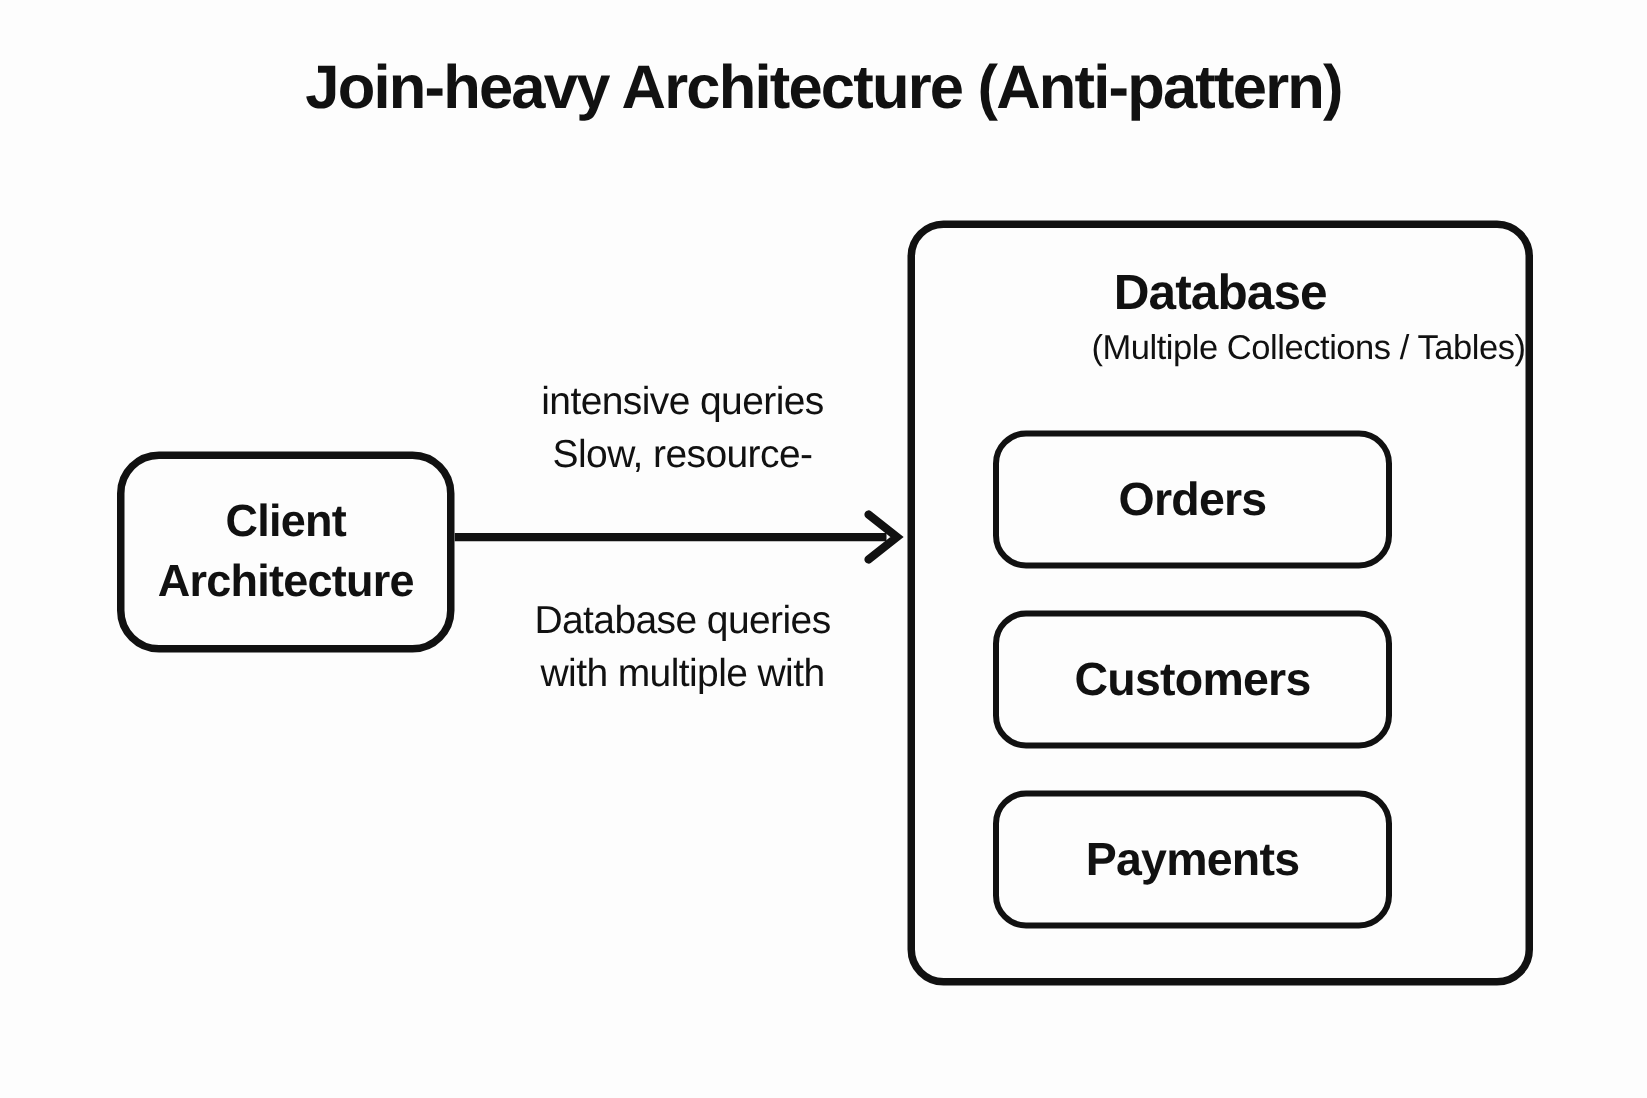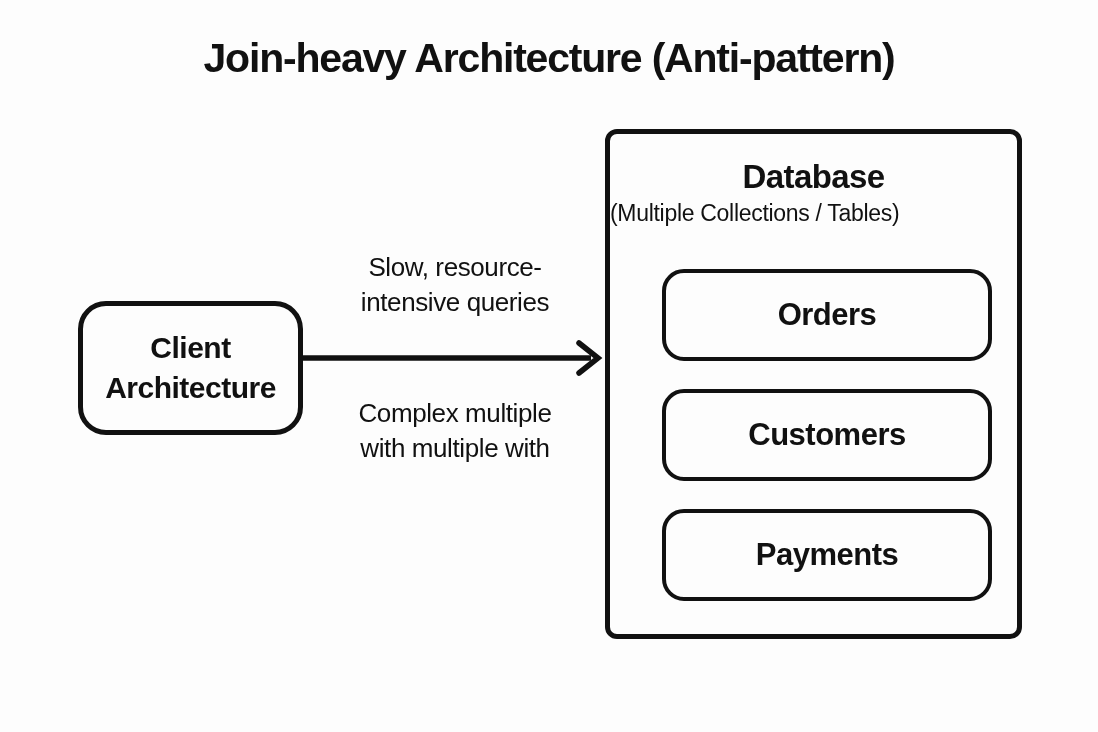--- a/index.html
+++ b/index.html
@@ -61,45 +61,45 @@
     text-align: center;
     font-size: 26px;
     font-weight: 400;
     letter-spacing: -0.4px;
     line-height: 35px;
   }
   .arrow-label.top { top: 250px; }
   .arrow-label.bottom { top: 396px; }
   .database-box {
     position: absolute;
-    left: 605px; top: 129px;
+    left: 605px; top: 147px;
     width: 417px; height: 510px;
     border: 5px solid var(--ink);
-    border-radius: 12px;
+    border-radius: 24px;
     background: var(--bg);
   }
   .database-title {
     margin-top: 22px;
     text-align: center;
     font-size: 33px;
     font-weight: 700;
     letter-spacing: -0.6px;
     line-height: 42px;
   }
   .database-subtitle {
-    text-align: left;
+    text-align: right;
     font-size: 23px;
     font-weight: 400;
     letter-spacing: -0.3px;
     line-height: 30px;
   }
   .table-box {
     position: absolute;
     left: 52px;
-    width: 330px; height: 92px;
+    width: 266px; height: 92px;
     border: 4px solid var(--ink);
     border-radius: 22px;
     background: var(--bg);
     display: flex;
     align-items: center;
     justify-content: center;
   }
   .table-box .table-label {
     font-size: 31px;
     font-weight: 700;
@@ -117,33 +117,33 @@
   <div class="diagram-title">Join-heavy Architecture (Anti-pattern)</div>
 
   <div class="node client-box">
     <div class="node-label">
       <div>Client</div>
       <div>Architecture</div>
     </div>
   </div>
 
   <div class="arrow-label top">
+    <div>intensive queries</div>
     <div>Slow, resource-</div>
-    <div>intensive queries</div>
   </div>
 
   <div class="arrow-wrap">
     <svg width="300" height="44" viewBox="0 0 300 44">
       <line x1="0" y1="22" x2="288" y2="22" stroke="#111111" stroke-width="5.5"></line>
       <polyline points="276,7 295,22 276,37" fill="none" stroke="#111111" stroke-width="5.5" stroke-linecap="round" stroke-linejoin="miter"></polyline>
     </svg>
   </div>
 
   <div class="arrow-label bottom">
-    <div>Complex multiple</div>
+    <div>Database queries</div>
     <div>with multiple with</div>
   </div>
 
   <div class="database-box">
     <div class="database-title">Database</div>
     <div class="database-subtitle">(Multiple Collections / Tables)</div>
 
     <div class="table-box t0">
       <div class="table-label">Orders</div>
     </div>

